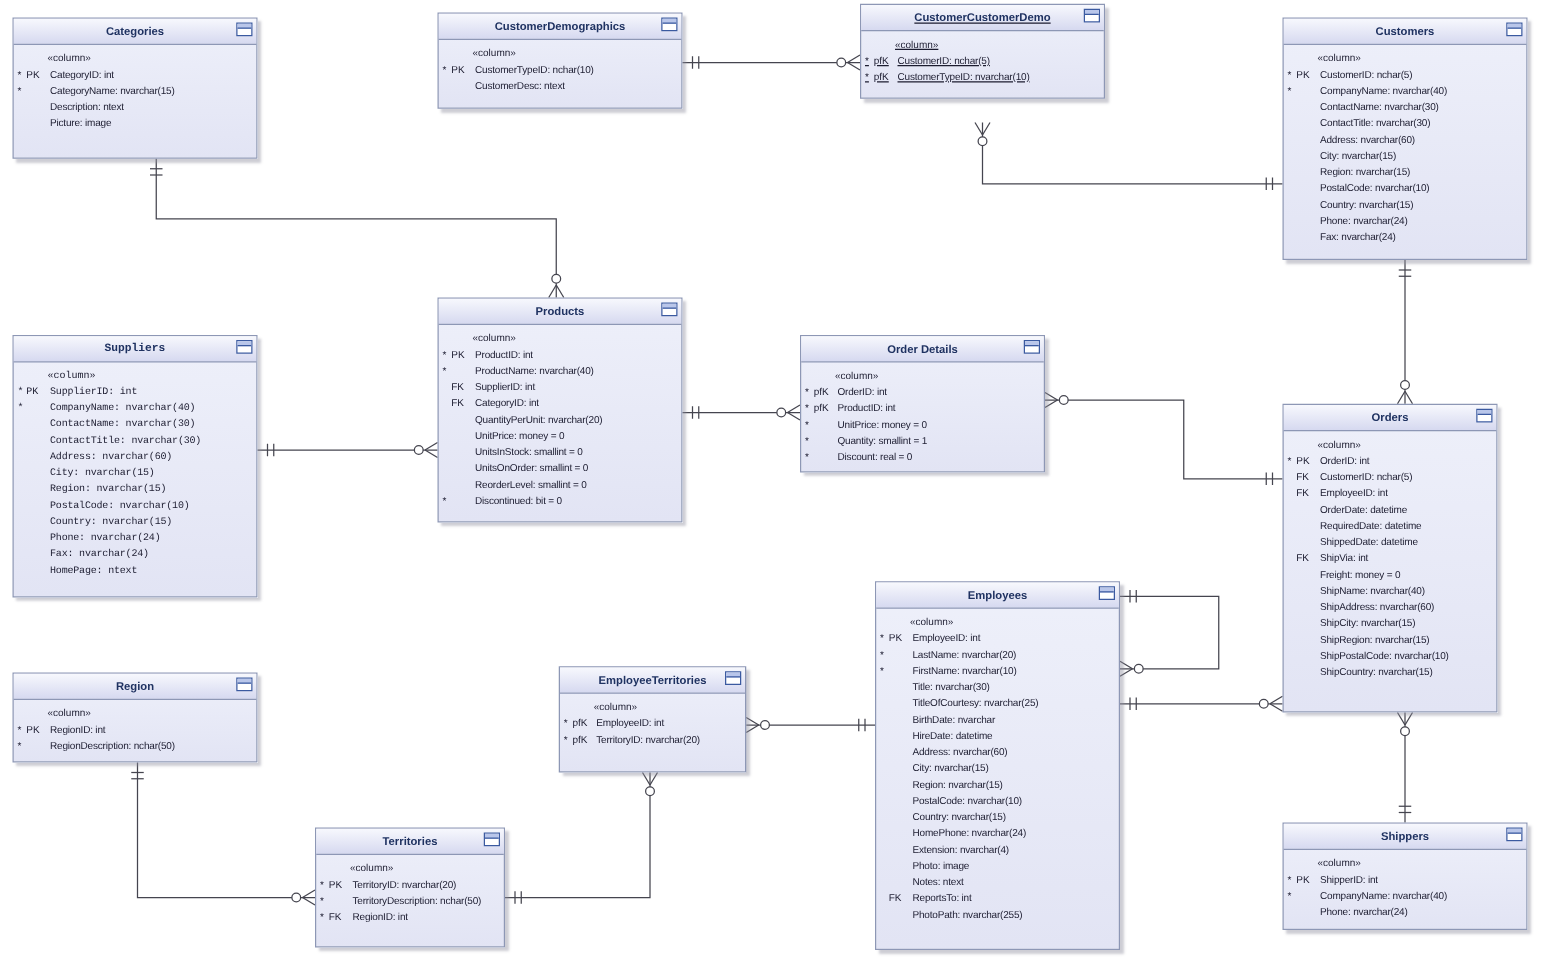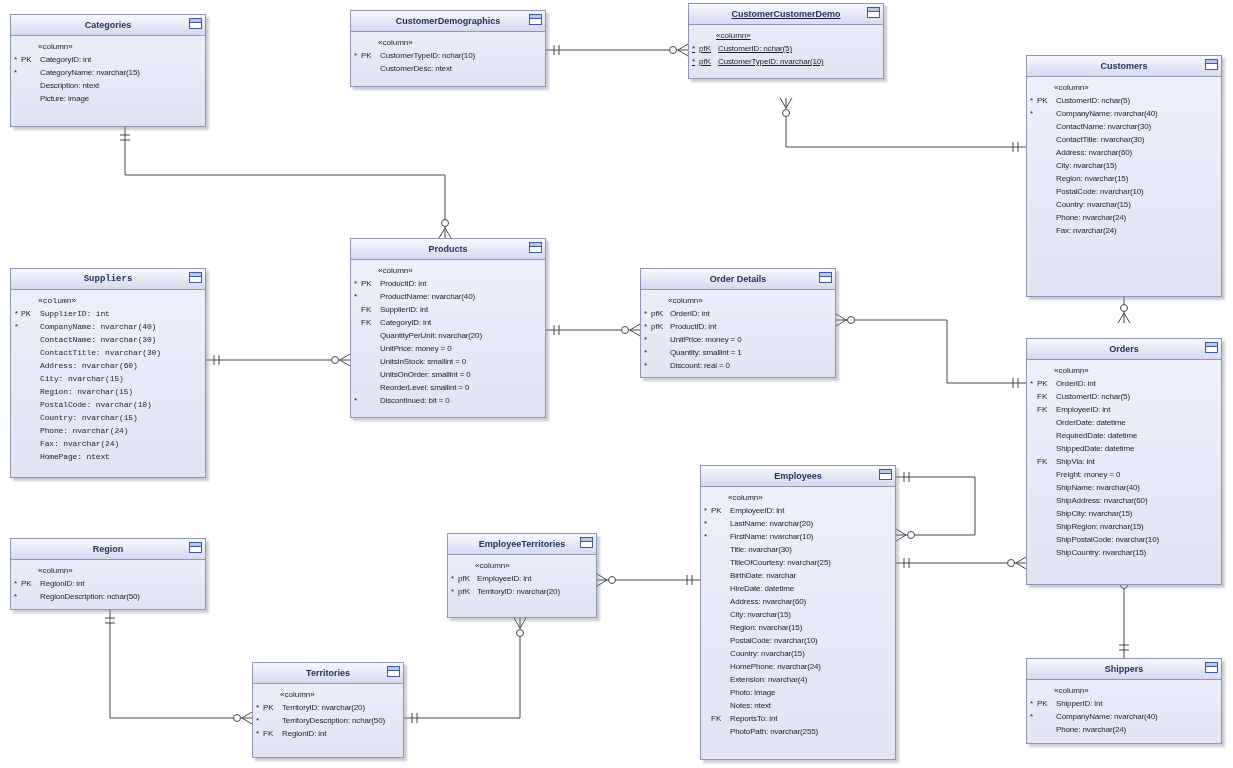--- a/index.html
+++ b/index.html
@@ -213,21 +213,21 @@
             <span class="fld">CustomerID: nchar(5)</span>
           </div>
           <div class="row">
             <span class="mod">*</span>
             <span class="key">pfK</span>
             <span class="fld">CustomerTypeID: nvarchar(10)</span>
           </div>
         </div>
     </div>
   </div>
-    <div class="entity" style="left: 1026px; top: 14px; width: 196px; height: 242px; margin-top: 41px;">
+    <div class="entity" style="left: 1026px; top: 14px; width: 196px; height: 194px;">
     <div class="entity-header">
       <span class="entity-title">Customers</span>
       <span class="entity-icon"></span>
     </div>
     <div class="entity-body">
       <div class="stereotype">«column»</div>
       <div class="rows">
           <div class="row">
             <span class="mod">*</span>
             <span class="key">PK</span>
@@ -447,21 +447,21 @@
             <span class="fld">Quantity: smallint = 1</span>
           </div>
           <div class="row">
             <span class="mod">*</span>
             <span class="key"></span>
             <span class="fld">Discount: real = 0</span>
           </div>
         </div>
     </div>
   </div>
-    <div class="entity" style="left: 1026px; top: 323px; width: 196px; height: 247px; margin-top: 15px;">
+    <div class="entity" style="left: 1026px; top: 323px; width: 172px; height: 247px;">
     <div class="entity-header">
       <span class="entity-title">Orders</span>
       <span class="entity-icon"></span>
     </div>
     <div class="entity-body">
       <div class="stereotype">«column»</div>
       <div class="rows">
           <div class="row">
             <span class="mod">*</span>
             <span class="key">PK</span>

